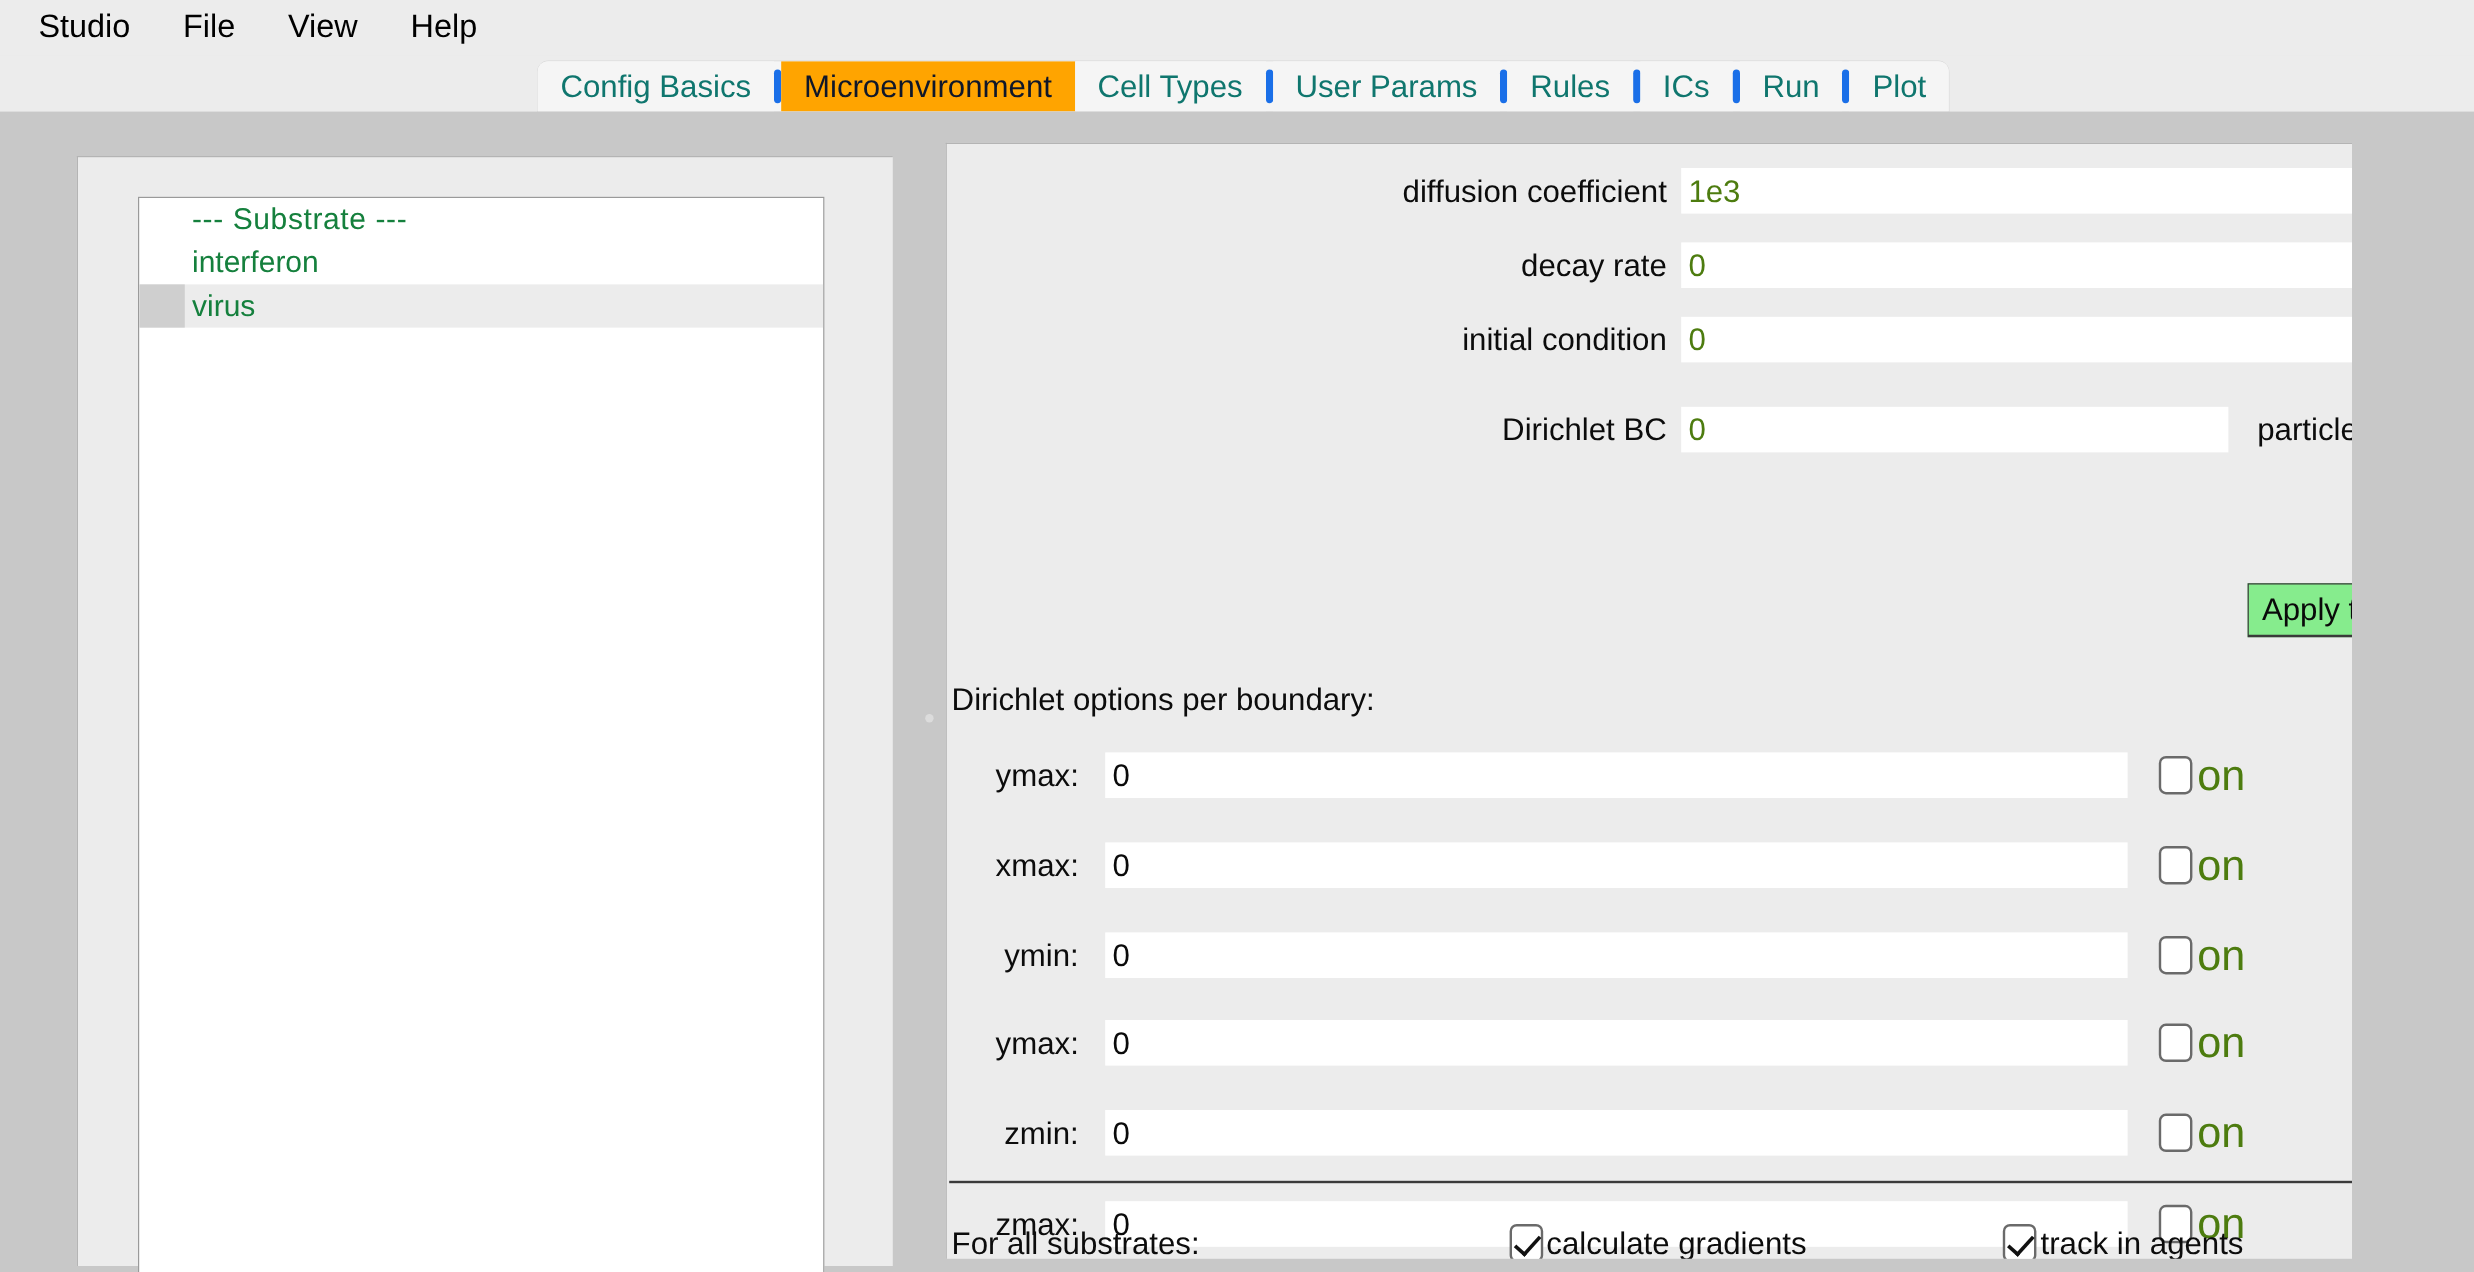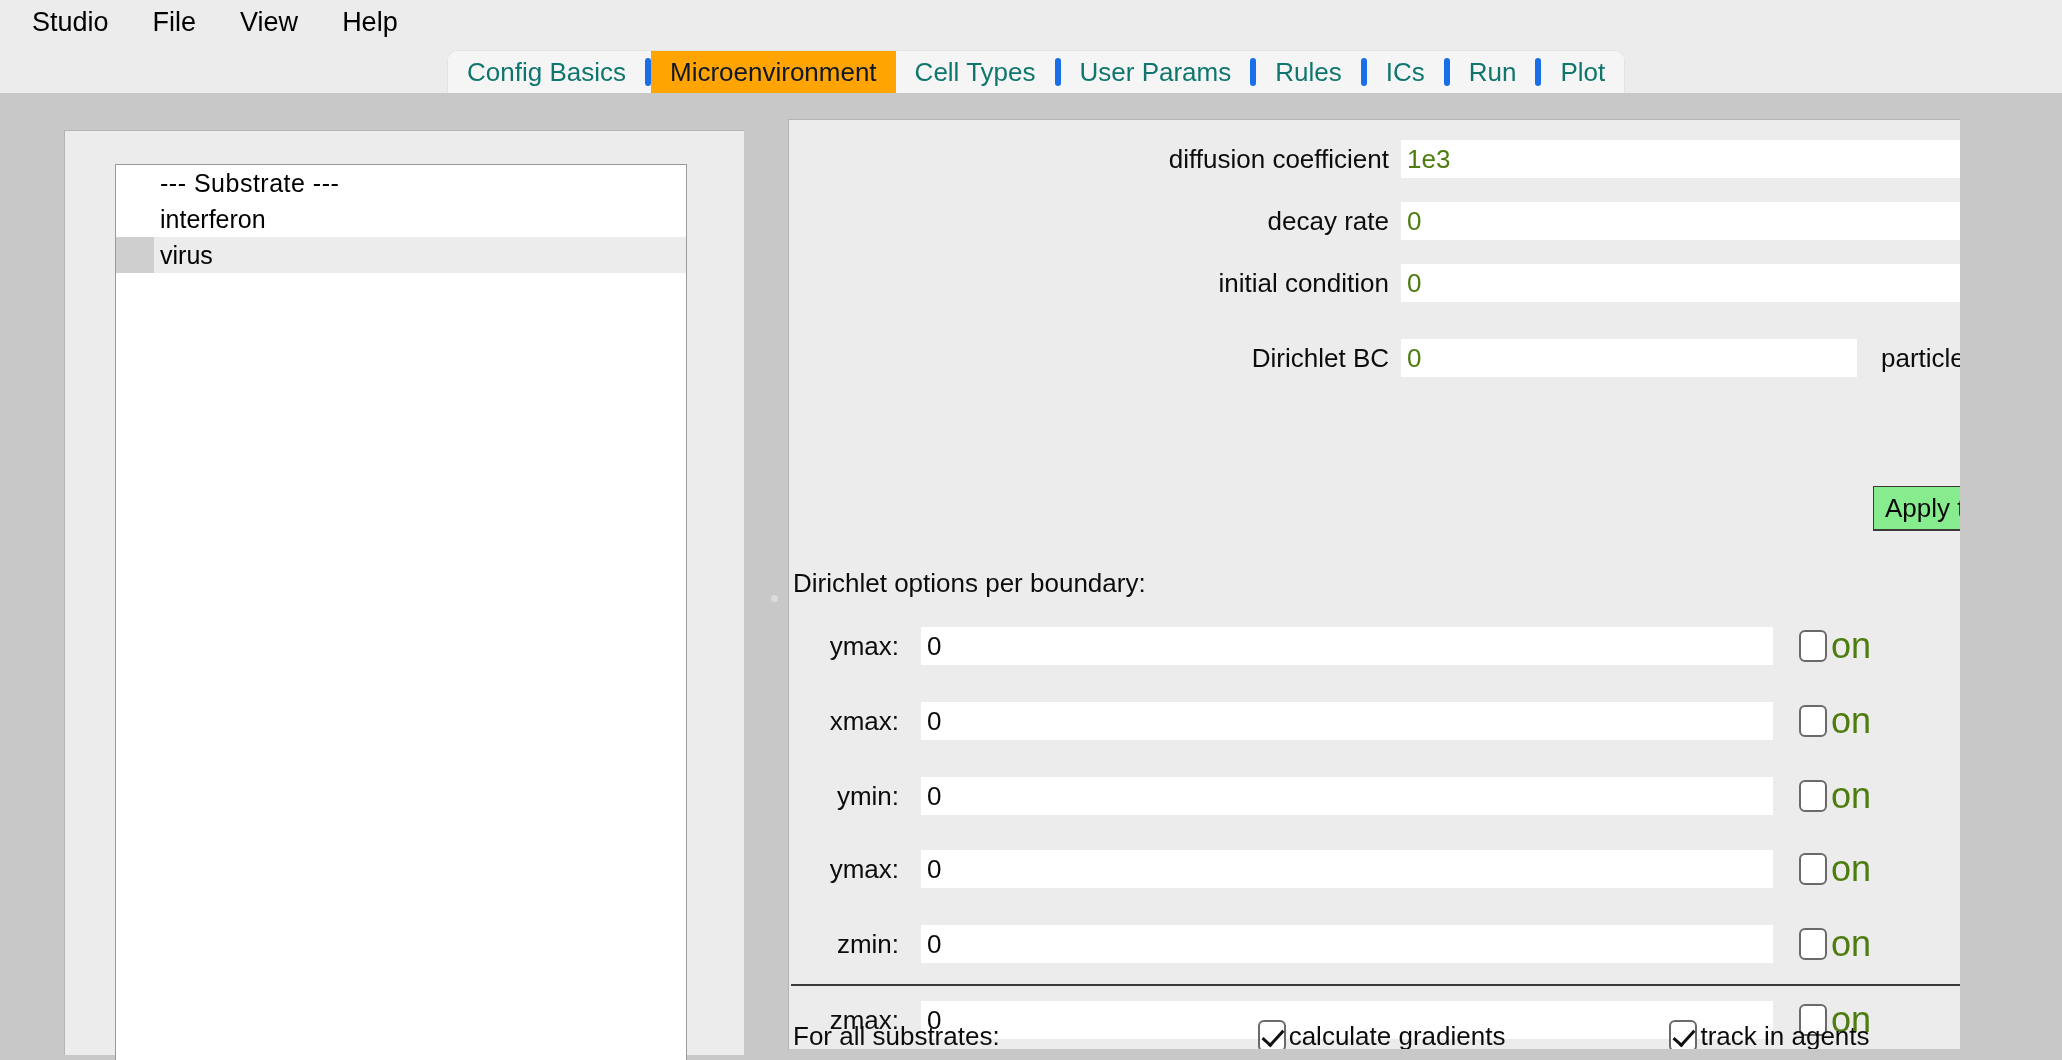--- a/index.html
+++ b/index.html
@@ -99,21 +99,21 @@
     width: 572px; height: 925px;
     background: #ffffff;
     border: 1px solid #9a9a9a;
     overflow: hidden;
   }
   .list-row {
     height: 36px;
     display: flex;
     align-items: center;
     font-size: 25px;
-    color: #000000;
+    color: #15803d;
     cursor: default;
     position: relative;
   }
   .list-row .marker {
     width: 38px; height: 36px;
     flex: 0 0 auto;
     background: transparent;
   }
   .list-row.header .label { padding-left: 6px; letter-spacing: 0.5px; }
   .list-row.selected { background: #ececec; }

